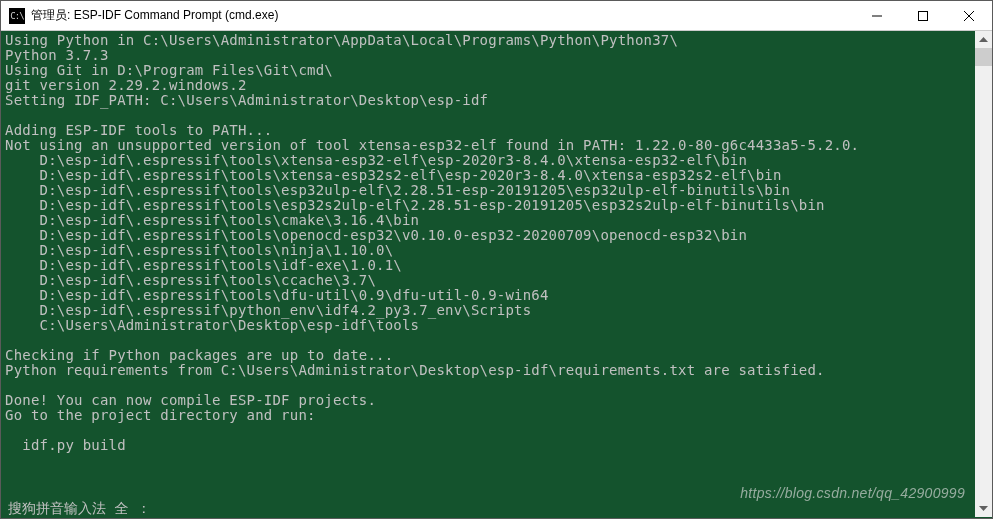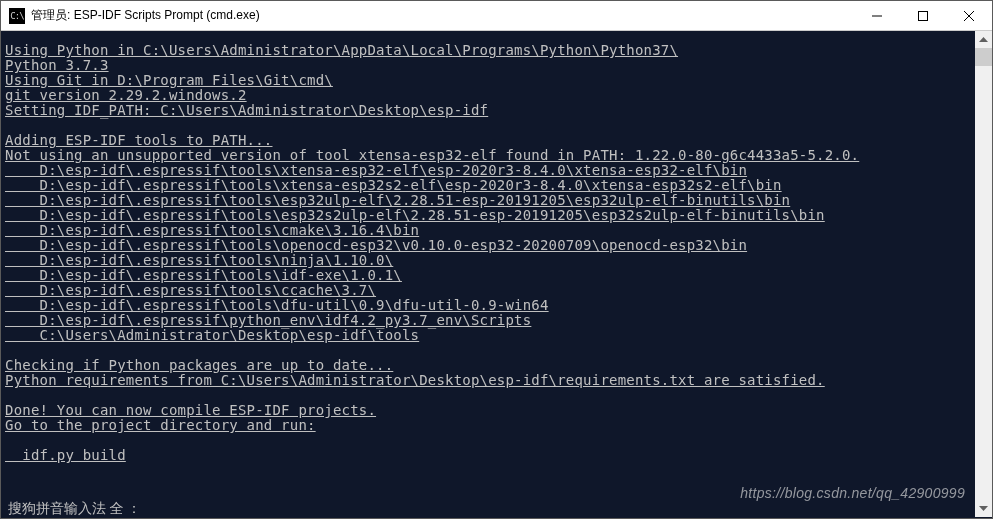--- a/index.html
+++ b/index.html
@@ -53,31 +53,30 @@
       width: 46px;
       height: 29px;
       display: flex;
       align-items: center;
       justify-content: center;
       cursor: pointer;
     }
     .titlebar-btn svg { stroke: #000; stroke-width: 1; fill: none; }
     .console {
       flex: 1;
-      background: #0f172a;
+      background: #14532d;
       color: #c0c0c0;
       font-family: "NSimSun", "SimSun", Consolas, monospace;
       font-size: 14px;
       line-height: 15px;
-      padding: 12px 4px;
+      padding: 2px 4px;
       white-space: pre;
       overflow: hidden;
       position: relative;
       letter-spacing: 0.2px;
-      text-decoration: underline;
     }
     .scrollbar {
       position: absolute;
       right: 1px;
       top: 31px;
       width: 17px;
       height: 486px;
       background: #f0f0f0;
       display: flex;
       flex-direction: column;
@@ -104,21 +103,21 @@
       height: 18px;
       background: #cdcdcd;
     }
     .ime-bar {
       position: absolute;
       bottom: 0;
       left: 8px;
       right: 20px;
       height: 20px;
       color: #c0c0c0;
-      font-family: Liberation Serif, serif;
+      font-family: Liberation Mono, monospace;
       font-size: 14px;
       display: flex;
       align-items: center;
       z-index: 5;
     }
     .watermark {
       position: absolute;
       bottom: 18px;
       right: 28px;
       color: rgba(220,220,220,0.65);
@@ -129,21 +128,21 @@
       z-index: 6;
       text-align: center;
     }
   </style>
 </head>
 <body>
 
 <div class="window">
   <div class="titlebar">
     <div class="titlebar-icon">C:\</div>
-    <div class="titlebar-title">管理员: ESP-IDF Scripts Prompt (cmd.exe)</div>
+    <div class="titlebar-title">管理员: ESP-IDF Command Prompt (cmd.exe)</div>
     <div class="titlebar-buttons">
       <div class="titlebar-btn">
         <svg width="10" height="10">
             <line x1="0" y1="5" x2="10" y2="5"></line>
           </svg>
       </div>
       <div class="titlebar-btn">
         <svg width="10" height="10">
             <rect x="0.5" y="0.5" width="9" height="9"></rect>
           </svg>

